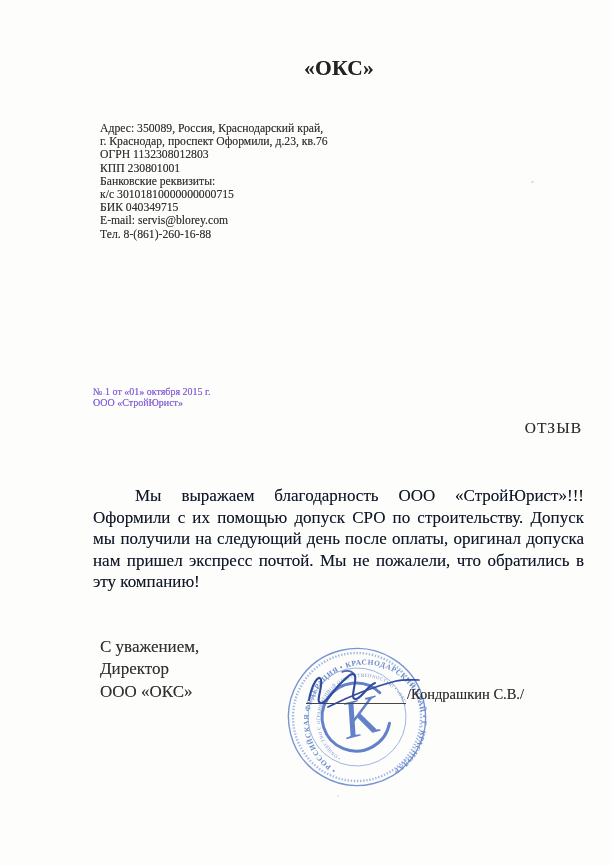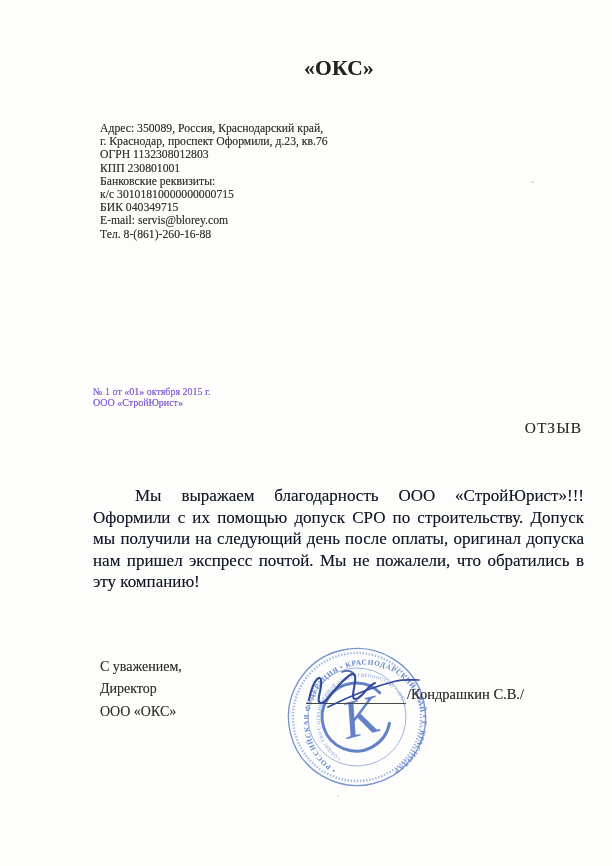--- a/index.html
+++ b/index.html
@@ -33,21 +33,21 @@
     position:absolute; left:93px; top:419px; width:489px;
     text-align:right; font-size:15.5px; letter-spacing:1px; color:#302d2a;
   }
   .body-text {
     position:absolute; left:93px; top:485px; width:491px;
     font-size:17px; line-height:21.6px; text-align:justify;
     text-indent:42px; color:#0f172a;
   }
   .closing-block {
     position:absolute; left:100px; top:636px; width:220px;
-    font-size:14px; line-height:22.4px; color:#34312d;margin-top:20px;
+    font-size:17px; line-height:22.4px; color:#34312d;
   }
   .sig-line {
     position:absolute; left:306px; top:703px; width:100px; height:1.2px;
     background:#4a4641; z-index:3;
   }
   .sig-name {
     position:absolute; left:407px; top:686px;
     font-size:14.5px; color:#302d2a; z-index:3;
   }
   .stamp {

